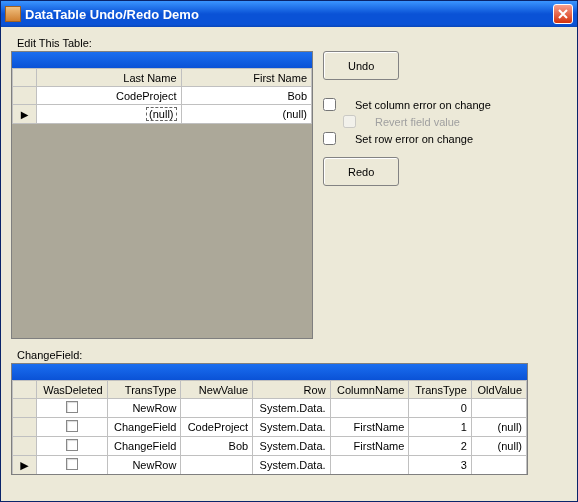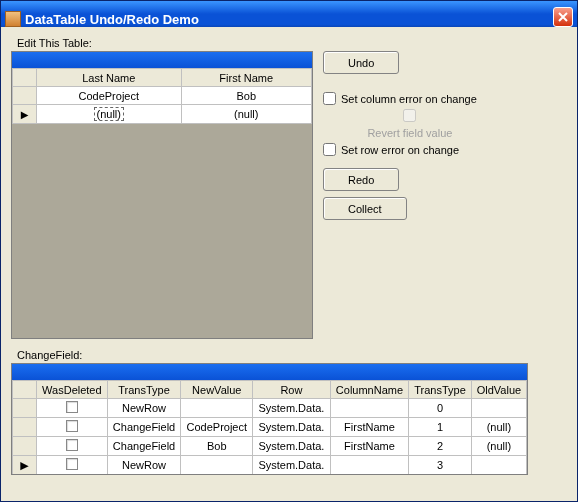--- a/index.html
+++ b/index.html
@@ -10,21 +10,21 @@
     background: #ece9d8;
     width: 578px;
     height: 502px;
     overflow: hidden;
     border: 1px solid #0a246a;
   }
   .titlebar {
     background: linear-gradient(to bottom, #3a95ff 0%, #0a52d6 50%, #0a52d6 90%, #0946b8 100%);
     height: 26px;
     display: flex;
-    align-items: flex-end;
+    align-items: center;
     padding: 0 4px;
     color: #fff;
     font-weight: bold;
     font-size: 13px;
   }
   .app-icon {
     width: 16px;
     height: 16px;
     margin-right: 4px;
     background: linear-gradient(to bottom, #f0c080, #d08030);
@@ -63,21 +63,21 @@
   }
   table.grid {
     border-collapse: collapse;
     width: 100%;
     background: #fff;
     font-size: 11px;
   }
   table.grid th, table.grid td {
     border: 1px solid #c0c0c0;
     padding: 2px 4px;
-    text-align: center;
+    text-align: right;
     height: 18px;
     white-space: nowrap;
     overflow: hidden;
   }
   table.grid th {
     background: #ece9d8;
     font-weight: normal;
   }
   .row-header {
     width: 24px;
@@ -93,42 +93,42 @@
     padding: 0 2px;
     display: inline-block;
   }
   .right-panel {
     padding-top: 0;
   }
   .btn-row { display: flex; gap: 10px; margin-bottom: 6px; }
   button.winbtn {
     font-family: Tahoma, sans-serif;
     font-size: 11px;
-    height: 23px;
+    height: 29px;
     min-width: 72px;
     padding: 0 24px;
     background: #ece9d8;
     border: 1px solid #838383;
     border-radius: 3px;
     box-shadow: inset 1px 1px 0 #fff;
     cursor: pointer;
   }
   button.winbtn.wide { min-width: 100px; }
   button.winbtn:disabled { color: #a0a0a0; cursor: default; }
   .chk-row {
     display: flex;
     align-items: center;
-    gap: 5px;
+    gap: 19px;
     margin: 4px 0;
   }
   .chk-row input[type=checkbox] {
     width: 13px; height: 13px;
     margin: 0;
   }
-  .chk-row.disabled { color: #a0a0a0; flex-direction: column; }
+  .chk-row.disabled { color: #a0a0a0; }
   .chk-row.indent { margin-left: 20px; }
   .spacer { height: 8px; }
   .bottom-grid-wrap {
     width: 517px;
     height: 112px;
     border: 1px solid #7f7f7f;
     background: #aca899;
     margin-top: 2px;
     overflow: hidden;
   }
@@ -199,23 +199,20 @@
         <input type="checkbox" disabled="" style="">
         <span>Revert field value</span>
       </div>
       <div class="chk-row">
         <input type="checkbox" style="">
         <span>Set row error on change</span>
       </div>
       <div class="spacer"></div>
       <div class="btn-row">
           <button class="winbtn">Redo</button>
-        </div>
-      <div class="btn-row">
-          <button class="winbtn">Collect</button>
         </div>
     </div>
   </div>
 
   <div class="label" style="margin-top:10px">ChangeField:</div>
 
   <div class="bottom-grid-wrap">
     <div class="grid-header-bar"></div>
     <table class="grid wide" id="transGrid">
       <thead>

